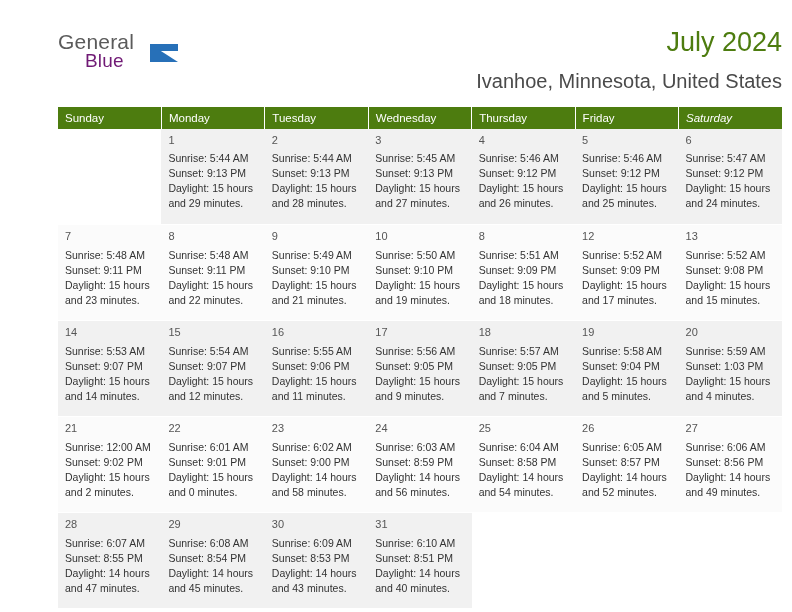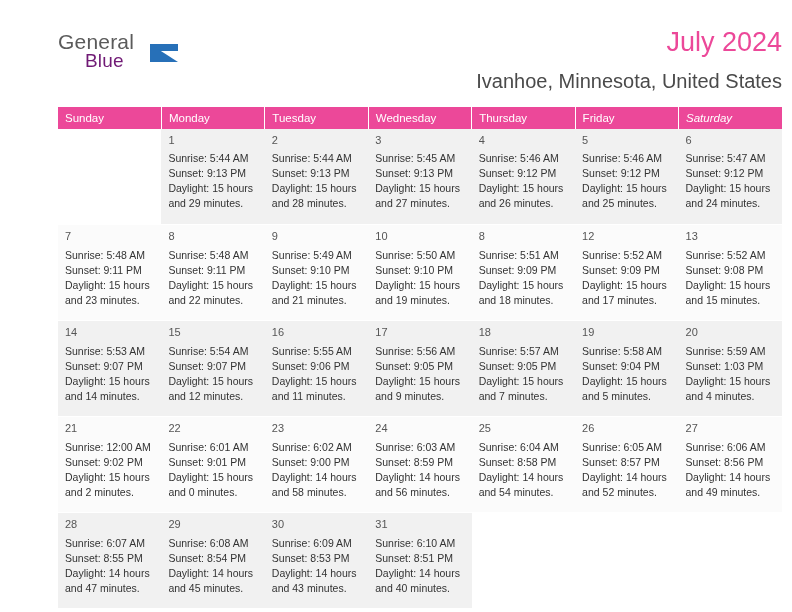--- a/index.html
+++ b/index.html
@@ -55,39 +55,39 @@
     left: 92px; top: 16px;
     width: 28px; height: 7px;
     background: #2770b8;
   }
   .title-block {
     text-align: right;
     flex: 1 1 auto;
   }
   .month-title {
     font-size: 27px;
-    color: #ec4899;
+    color: #4d7c0f;
     line-height: 1.1;
     white-space: nowrap;
   }
   .location {
     margin-top: 12px;
     font-size: 20px;
     color: #4a4a4a;
     white-space: nowrap;
   }
   
   table.cal {
     margin-top: 14px;
     border-collapse: collapse;
     width: 724px;
     table-layout: fixed;
   }
   table.cal th {
-    background: #ec4899;
+    background: #4d7c0f;
     color: #ffffff;
     font-size: 11.5px;
     font-weight: normal;
     text-align: left;
     padding: 5px 0 5px 7px;
     border-right: 1px solid #ffffff;
     height: 21px;
   }
   table.cal th:last-child { border-right: none; font-style: italic; }
   table.cal td {

